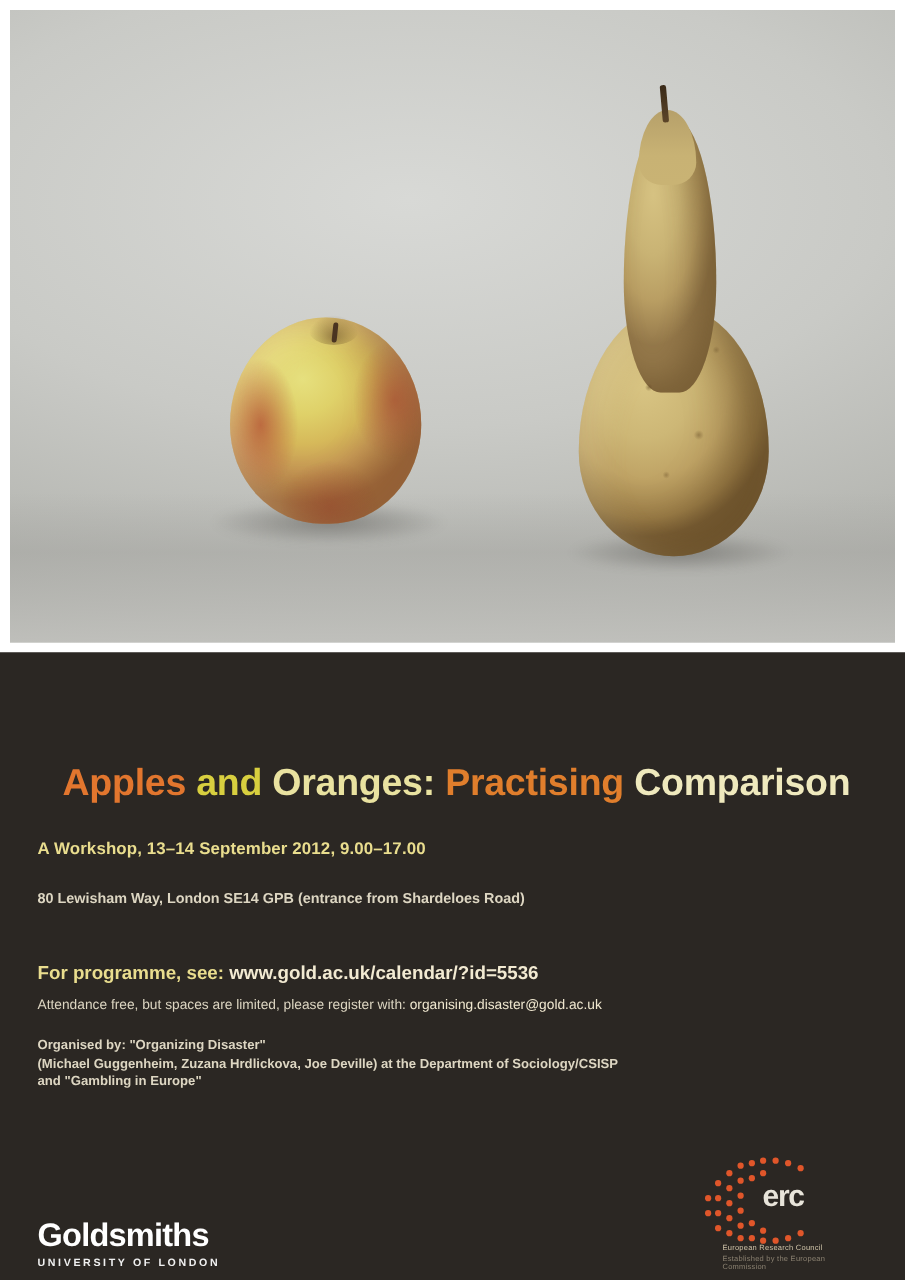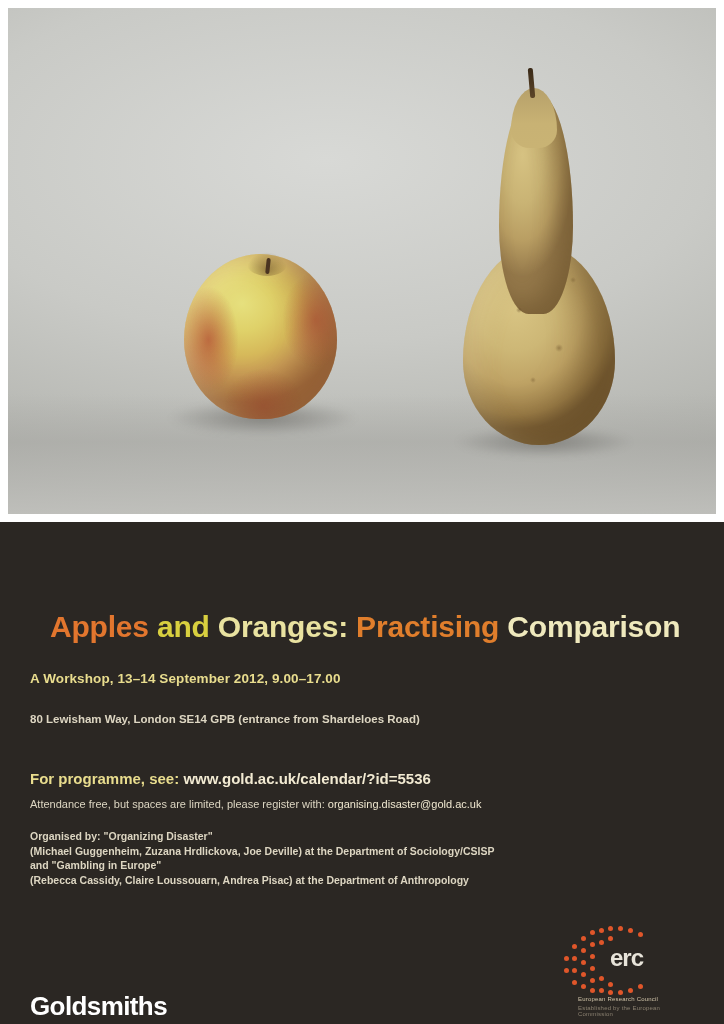--- a/index.html
+++ b/index.html
@@ -257,21 +257,20 @@
     position: absolute;
     left: 30px;
     top: 452px;
     color: #ffffff;
   }
   .gold-name {
     font-size: 26px;
     font-weight: bold;
     letter-spacing: -0.6px;
     line-height: 28px;
-    margin-top: 18px;
   }
   .gold-sub {
     font-size: 8.5px;
     font-weight: bold;
     letter-spacing: 2.1px;
     margin-top: 3px;
     color: #f0f0f0;
   }
 
   
@@ -372,21 +371,20 @@
 
     <div class="attendance">
       <span>Attendance free, but spaces are limited, please register with:</span>
       <span class="mail">organising.disaster@gold.ac.uk</span>
     </div>
 
     <div class="organised">
       <div>Organised by: "Organizing Disaster"</div>
       <div>(Michael Guggenheim, Zuzana Hrdlickova, Joe Deville) at the Department of Sociology/CSISP</div>
       <div>and "Gambling in Europe"</div>
-      <div>(Rebecca Cassidy, Claire Loussouarn, Andrea Pisac) at the Department of Anthropology</div>
     </div>
 
     <div class="gold-logo">
       <div class="gold-name">Goldsmiths</div>
       <div class="gold-sub">UNIVERSITY OF LONDON</div>
     </div>
 
     <div class="erc">
       <div class="erc-dots">
         <span style="left:2px;  top:30px;"></span>

